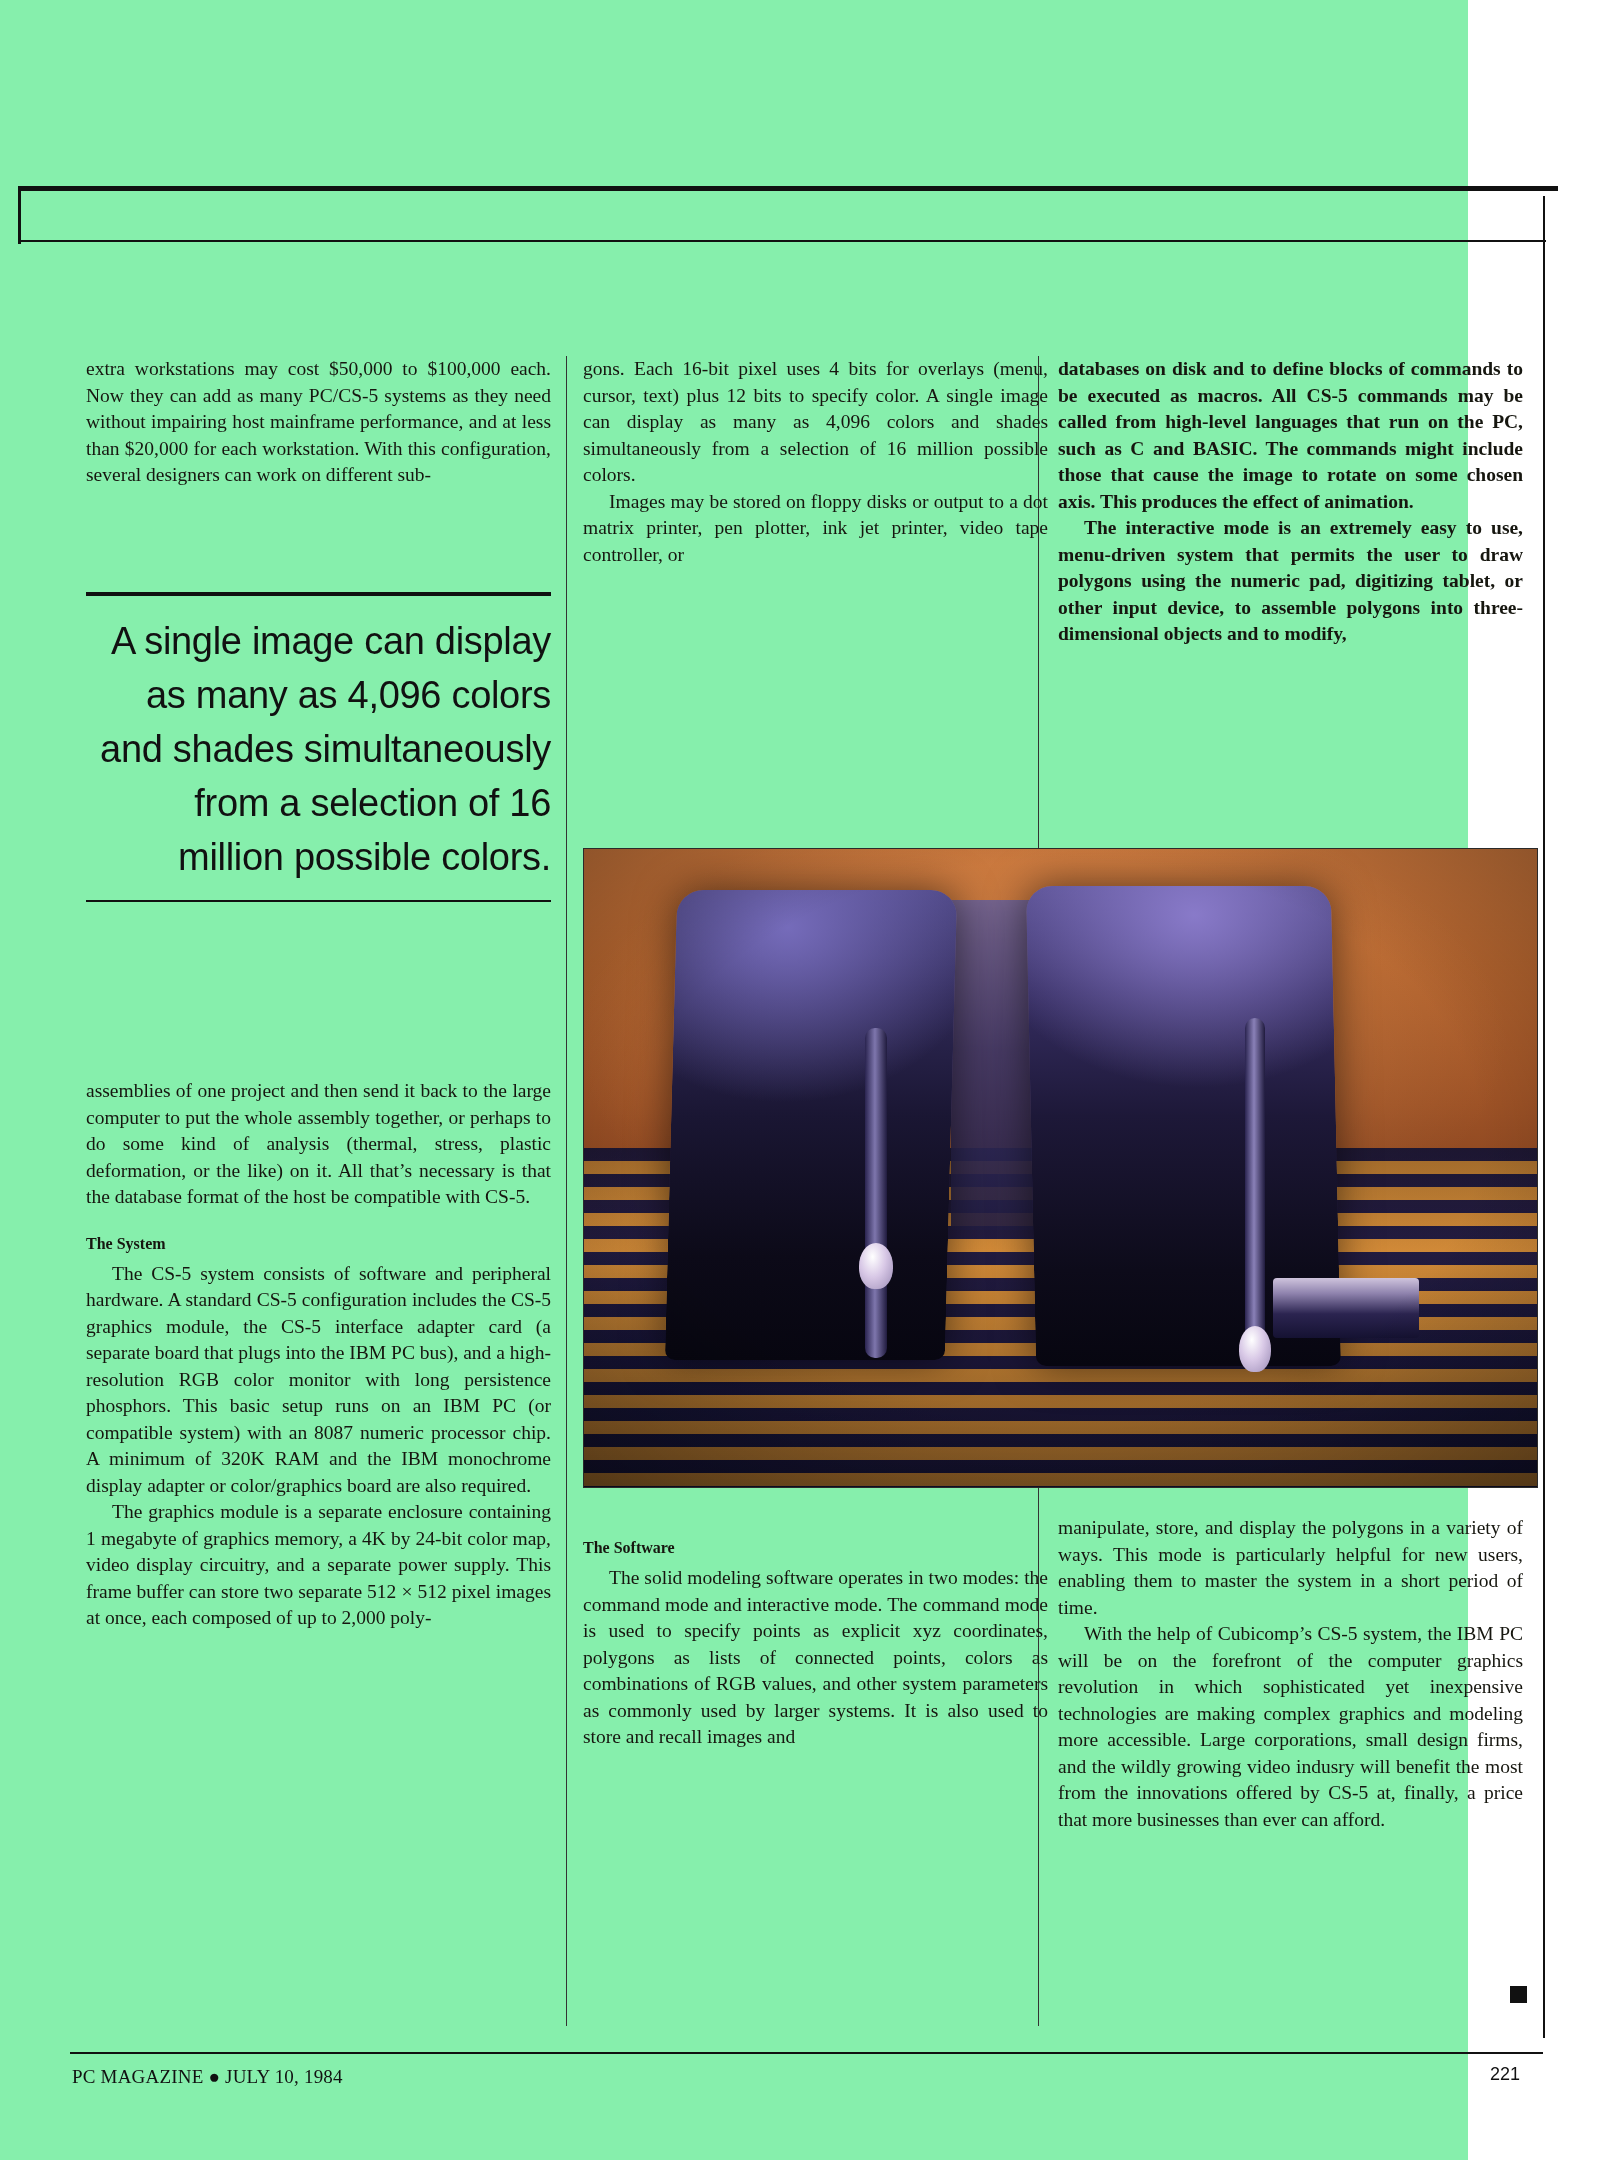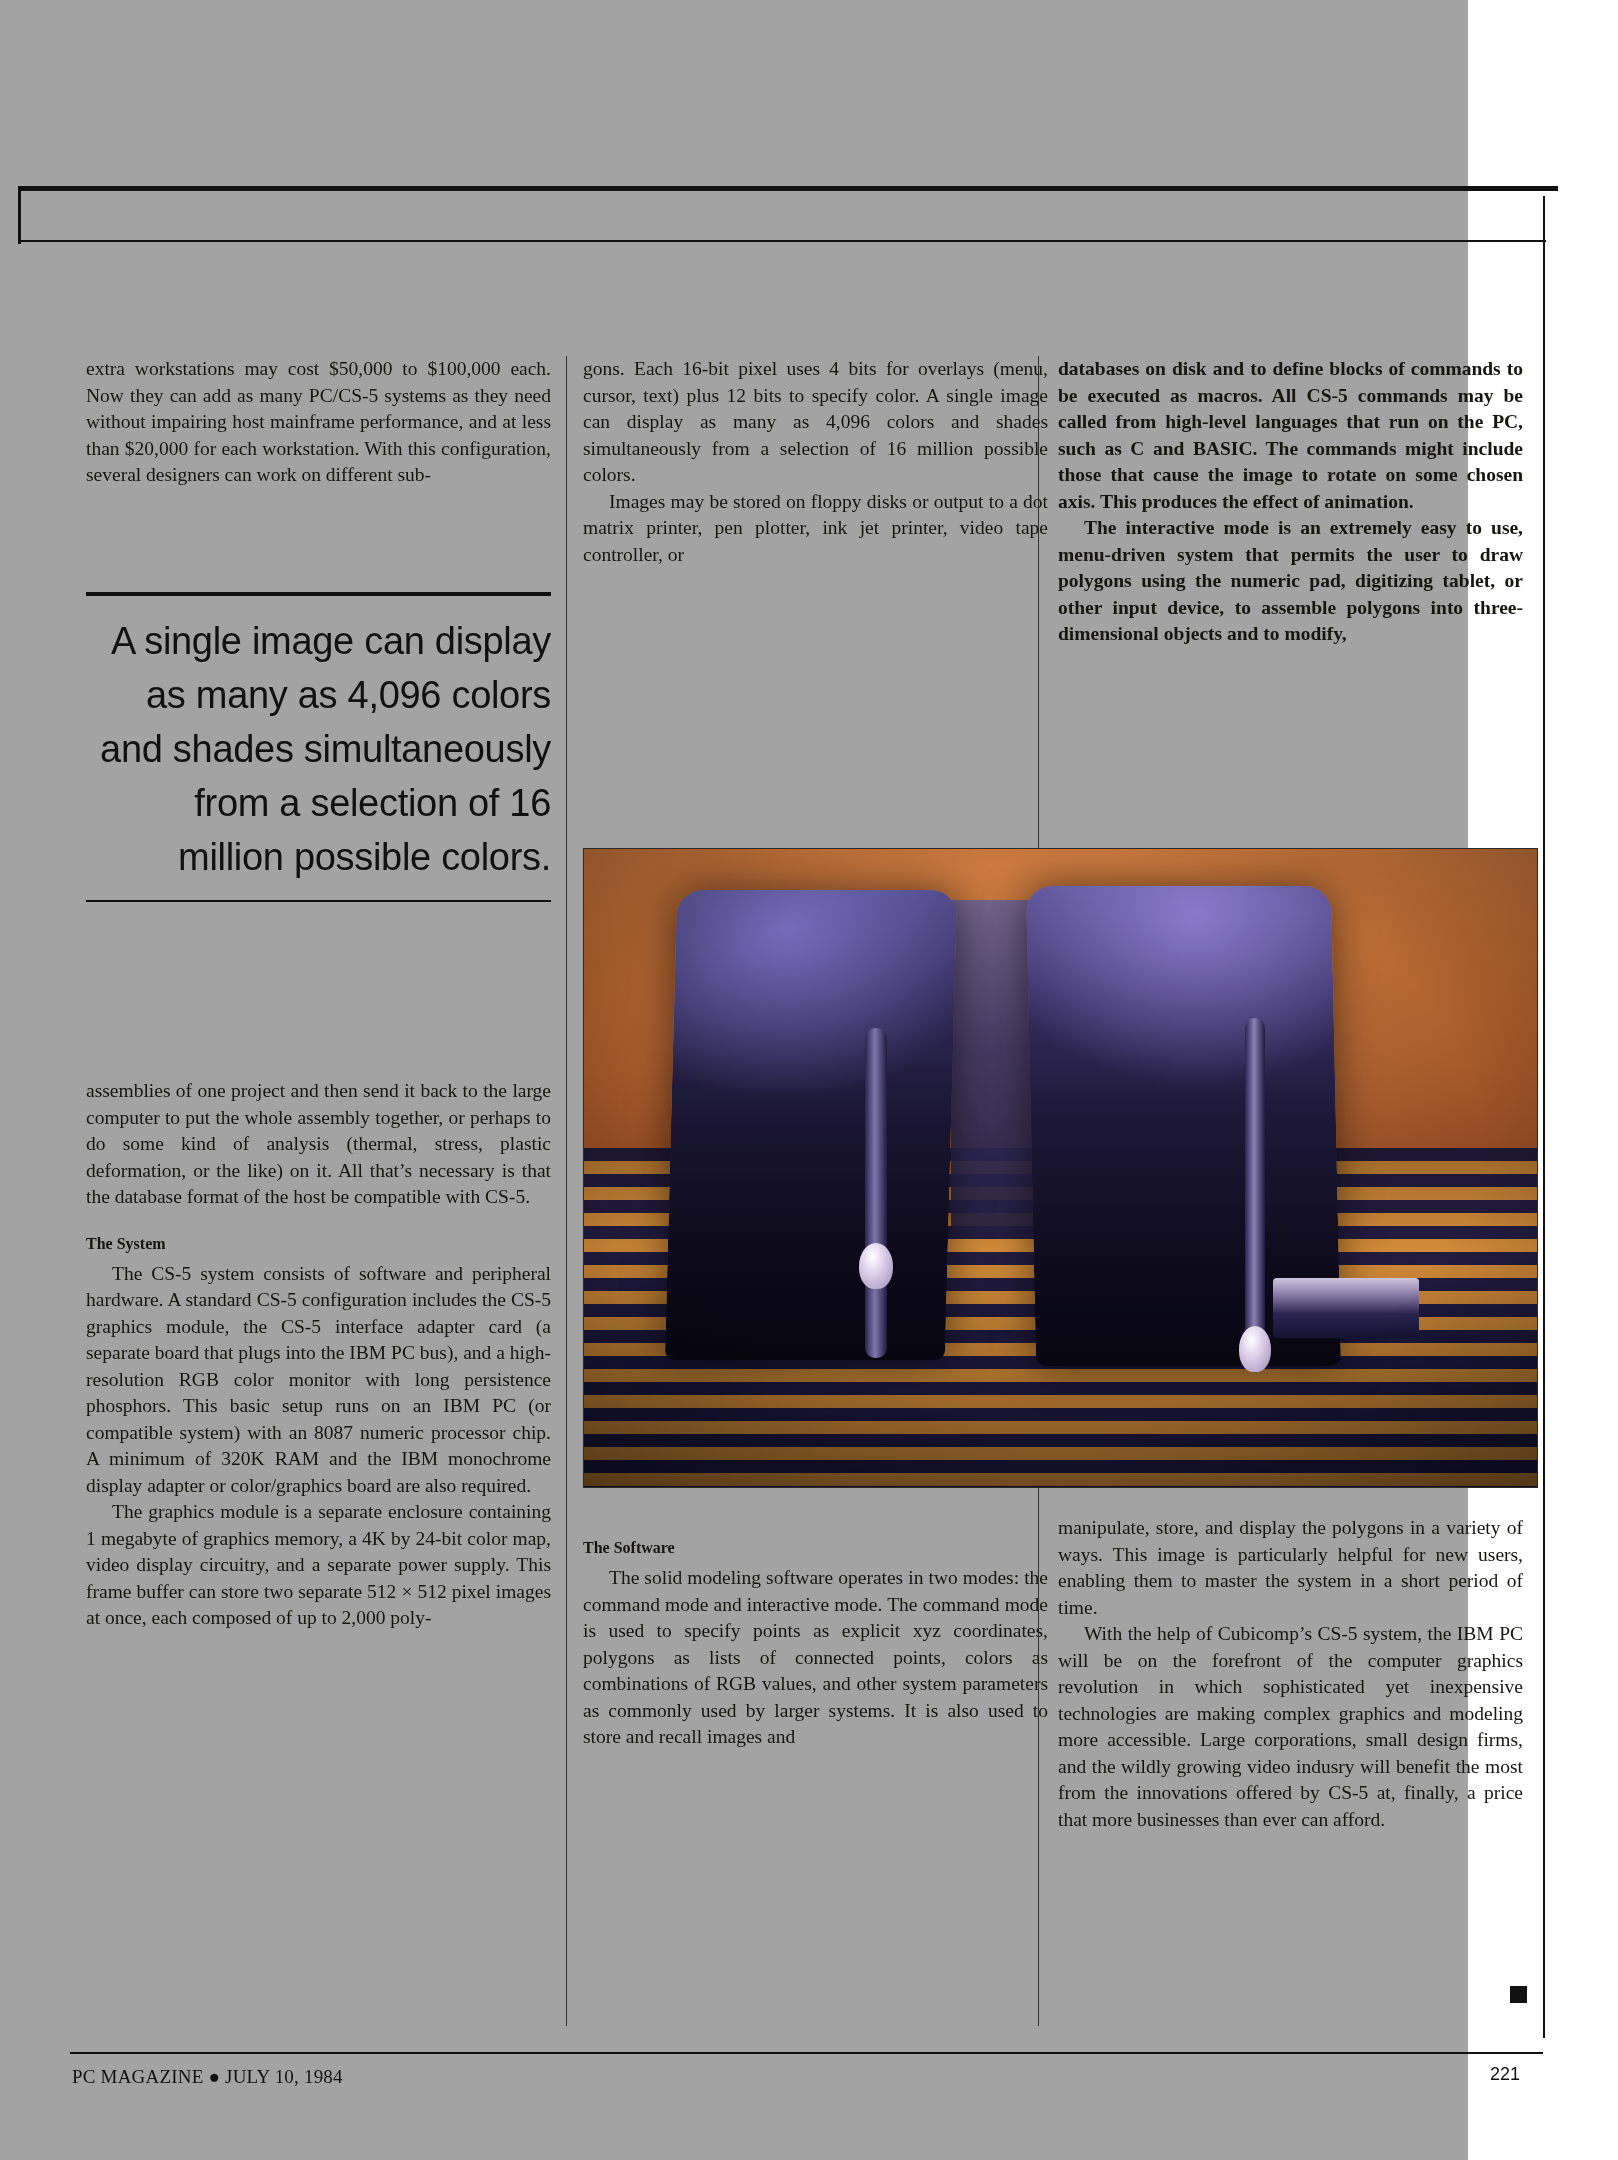--- a/index.html
+++ b/index.html
@@ -15,21 +15,21 @@
     color: #141414;
     overflow: hidden;
   }
 
   
   .page {
     position: absolute;
     left: 0; top: 0;
     width: 1468px;
     height: 2160px;
-    background: #a3a3a3;
+    background: #86efac;
   }
 
   .rule-top-thick {
     position: absolute;
     left: 18px;
     top: 186px;
     width: 1540px;
     height: 5px;
     background: #111;
   }
@@ -344,21 +344,21 @@
       <div class="fig-border"></div>
     </div>
   </div>
 
   <div class="col" id="col2-bot">
     <h3>The Software</h3>
     <p>The solid modeling software operates in two modes: the command mode and interactive mode. The command mode is used to specify points as explicit xyz coordinates, polygons as lists of connected points, colors as combinations of RGB values, and other system parameters as commonly used by larger systems. It is also used to store and recall images and</p>
   </div>
 
   <div class="col" id="col3-bot">
-    <p class="noindent">manipulate, store, and display the polygons in a variety of ways. This image is particularly helpful for new users, enabling them to master the system in a short period of time.</p>
+    <p class="noindent">manipulate, store, and display the polygons in a variety of ways. This mode is particularly helpful for new users, enabling them to master the system in a short period of time.</p>
     <p>With the help of Cubicomp’s CS-5 system, the IBM PC will be on the forefront of the computer graphics revolution in which sophisticated yet inexpensive technologies are making complex graphics and modeling more accessible. Large corporations, small design firms, and the wildly growing video indusry will benefit the most from the innovations offered by CS-5 at, finally, a price that more businesses than ever can afford.</p>
   </div>
 
   <div class="endmark"></div>
 
   <div class="rule-bottom"></div>
   <div class="footer-left">PC MAGAZINE ● JULY 10, 1984</div>
   <div class="footer-right">221</div>
 
 </div>

